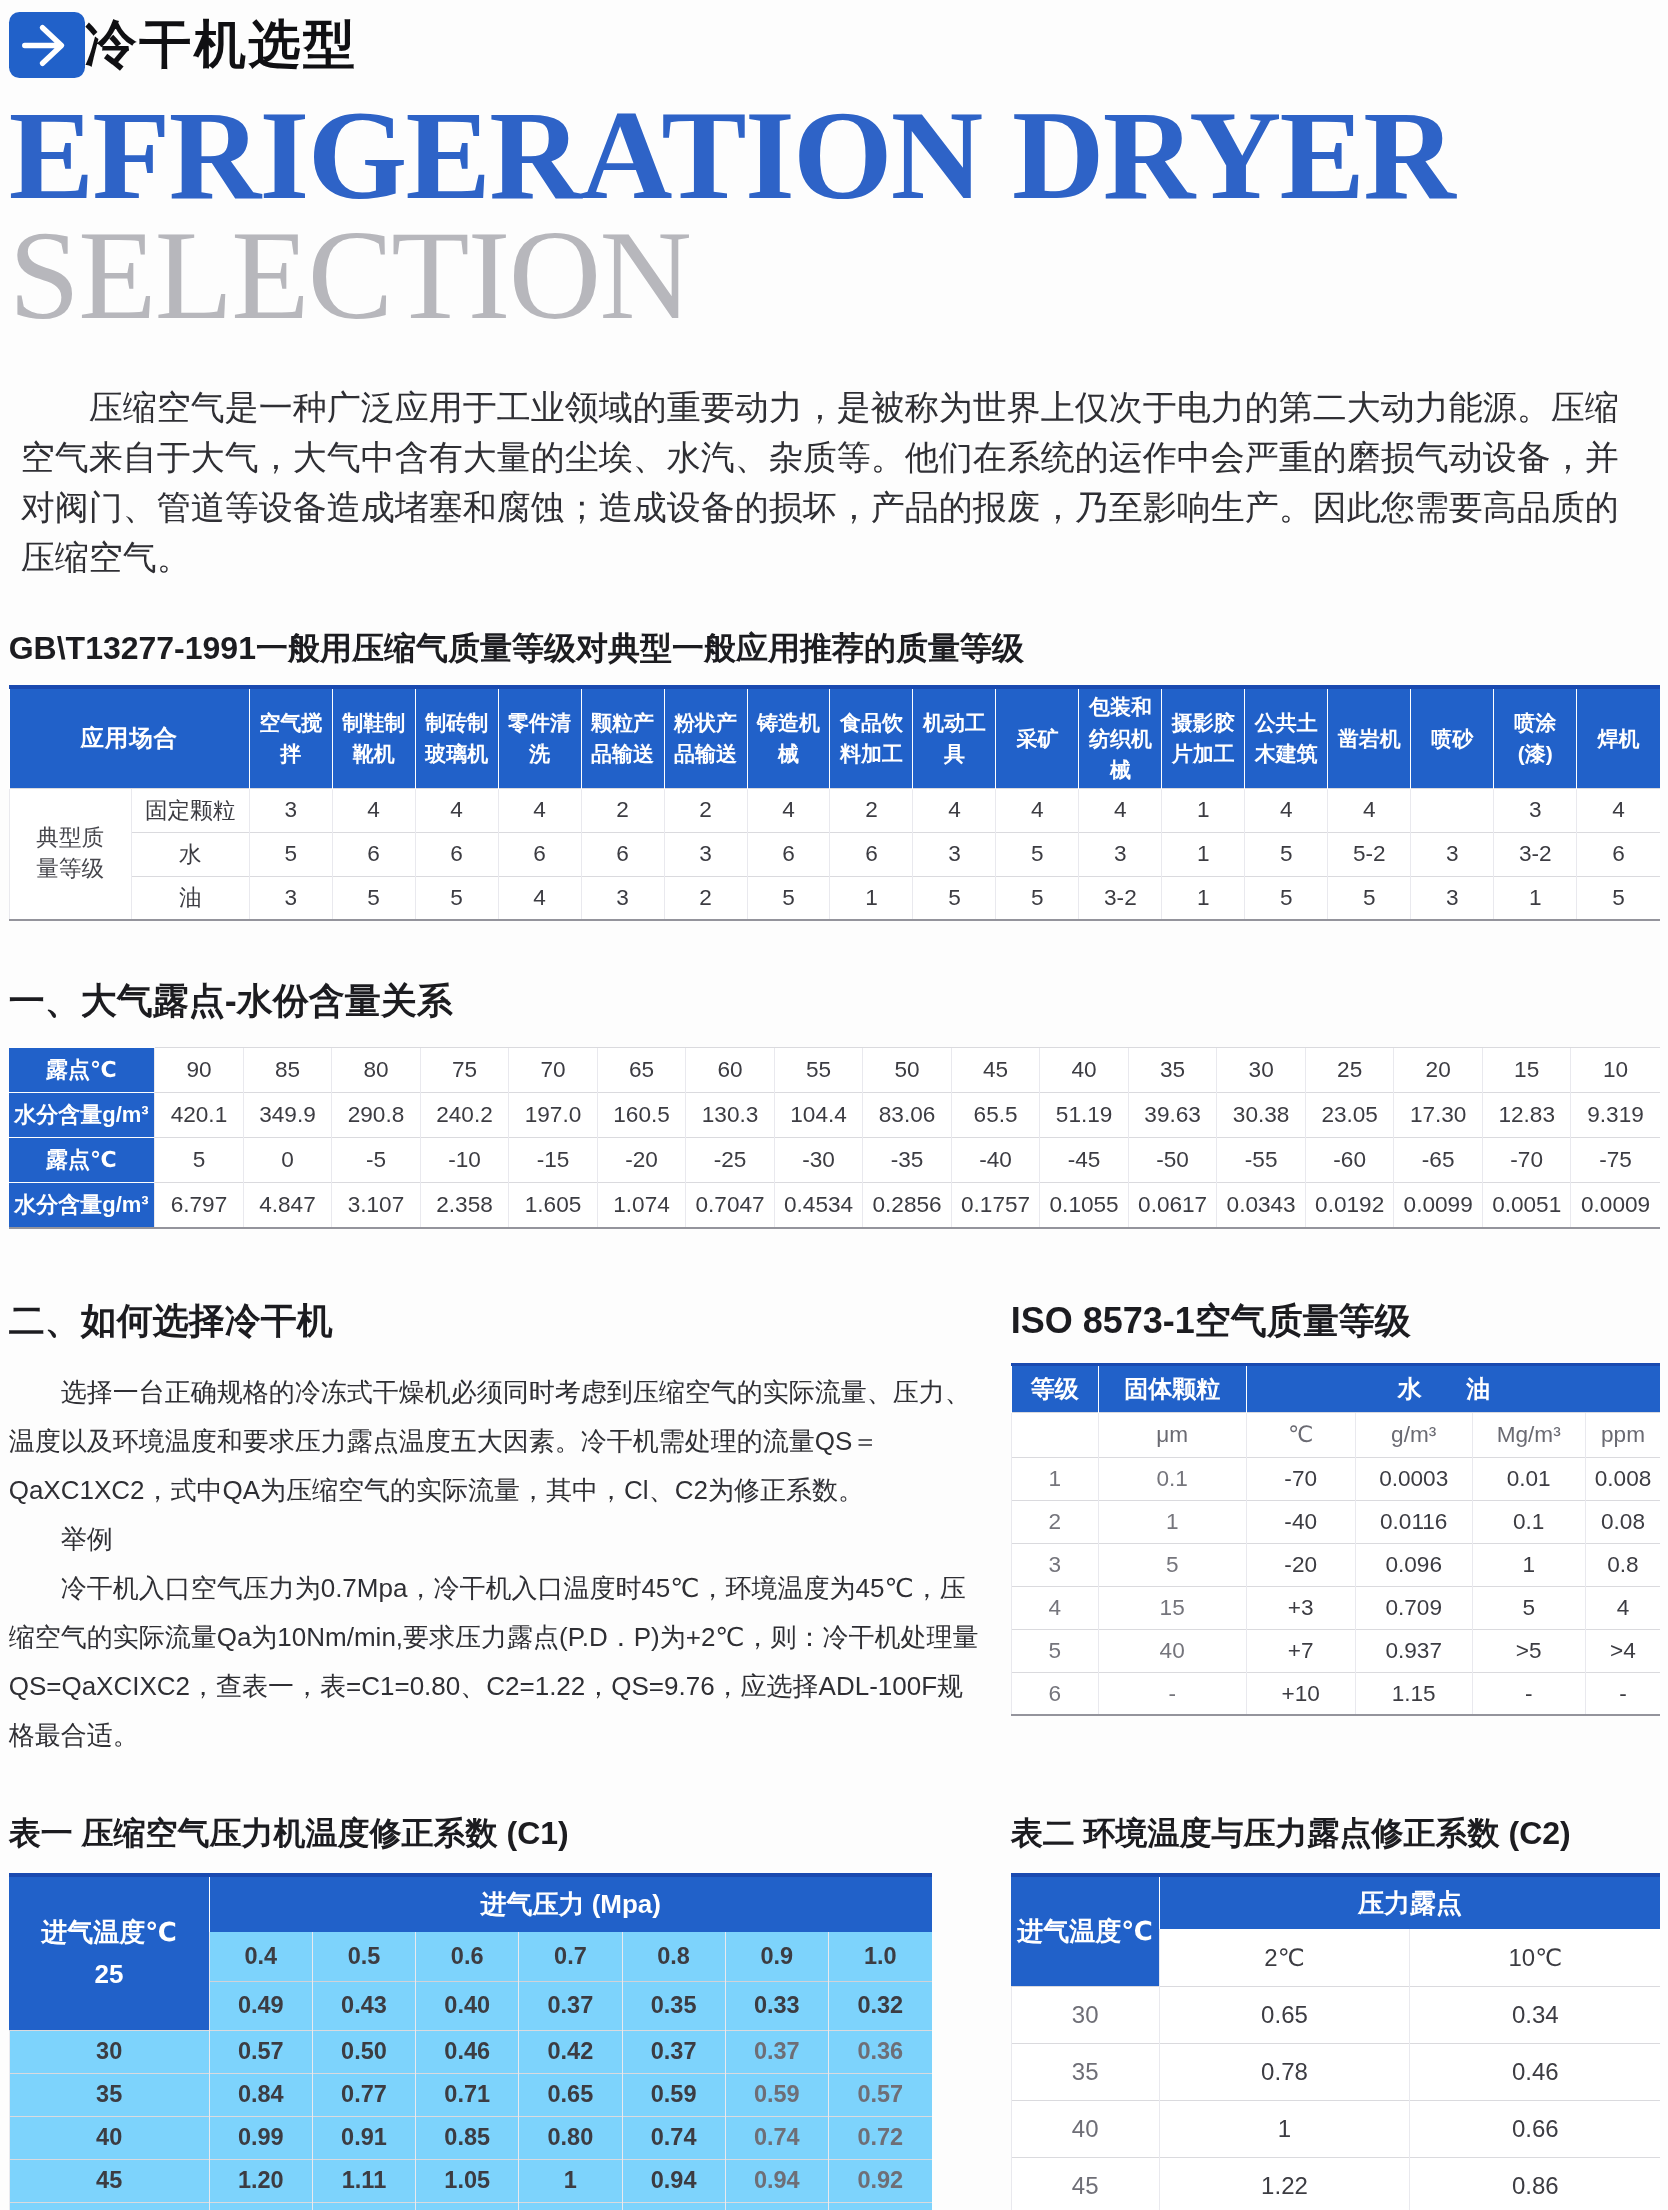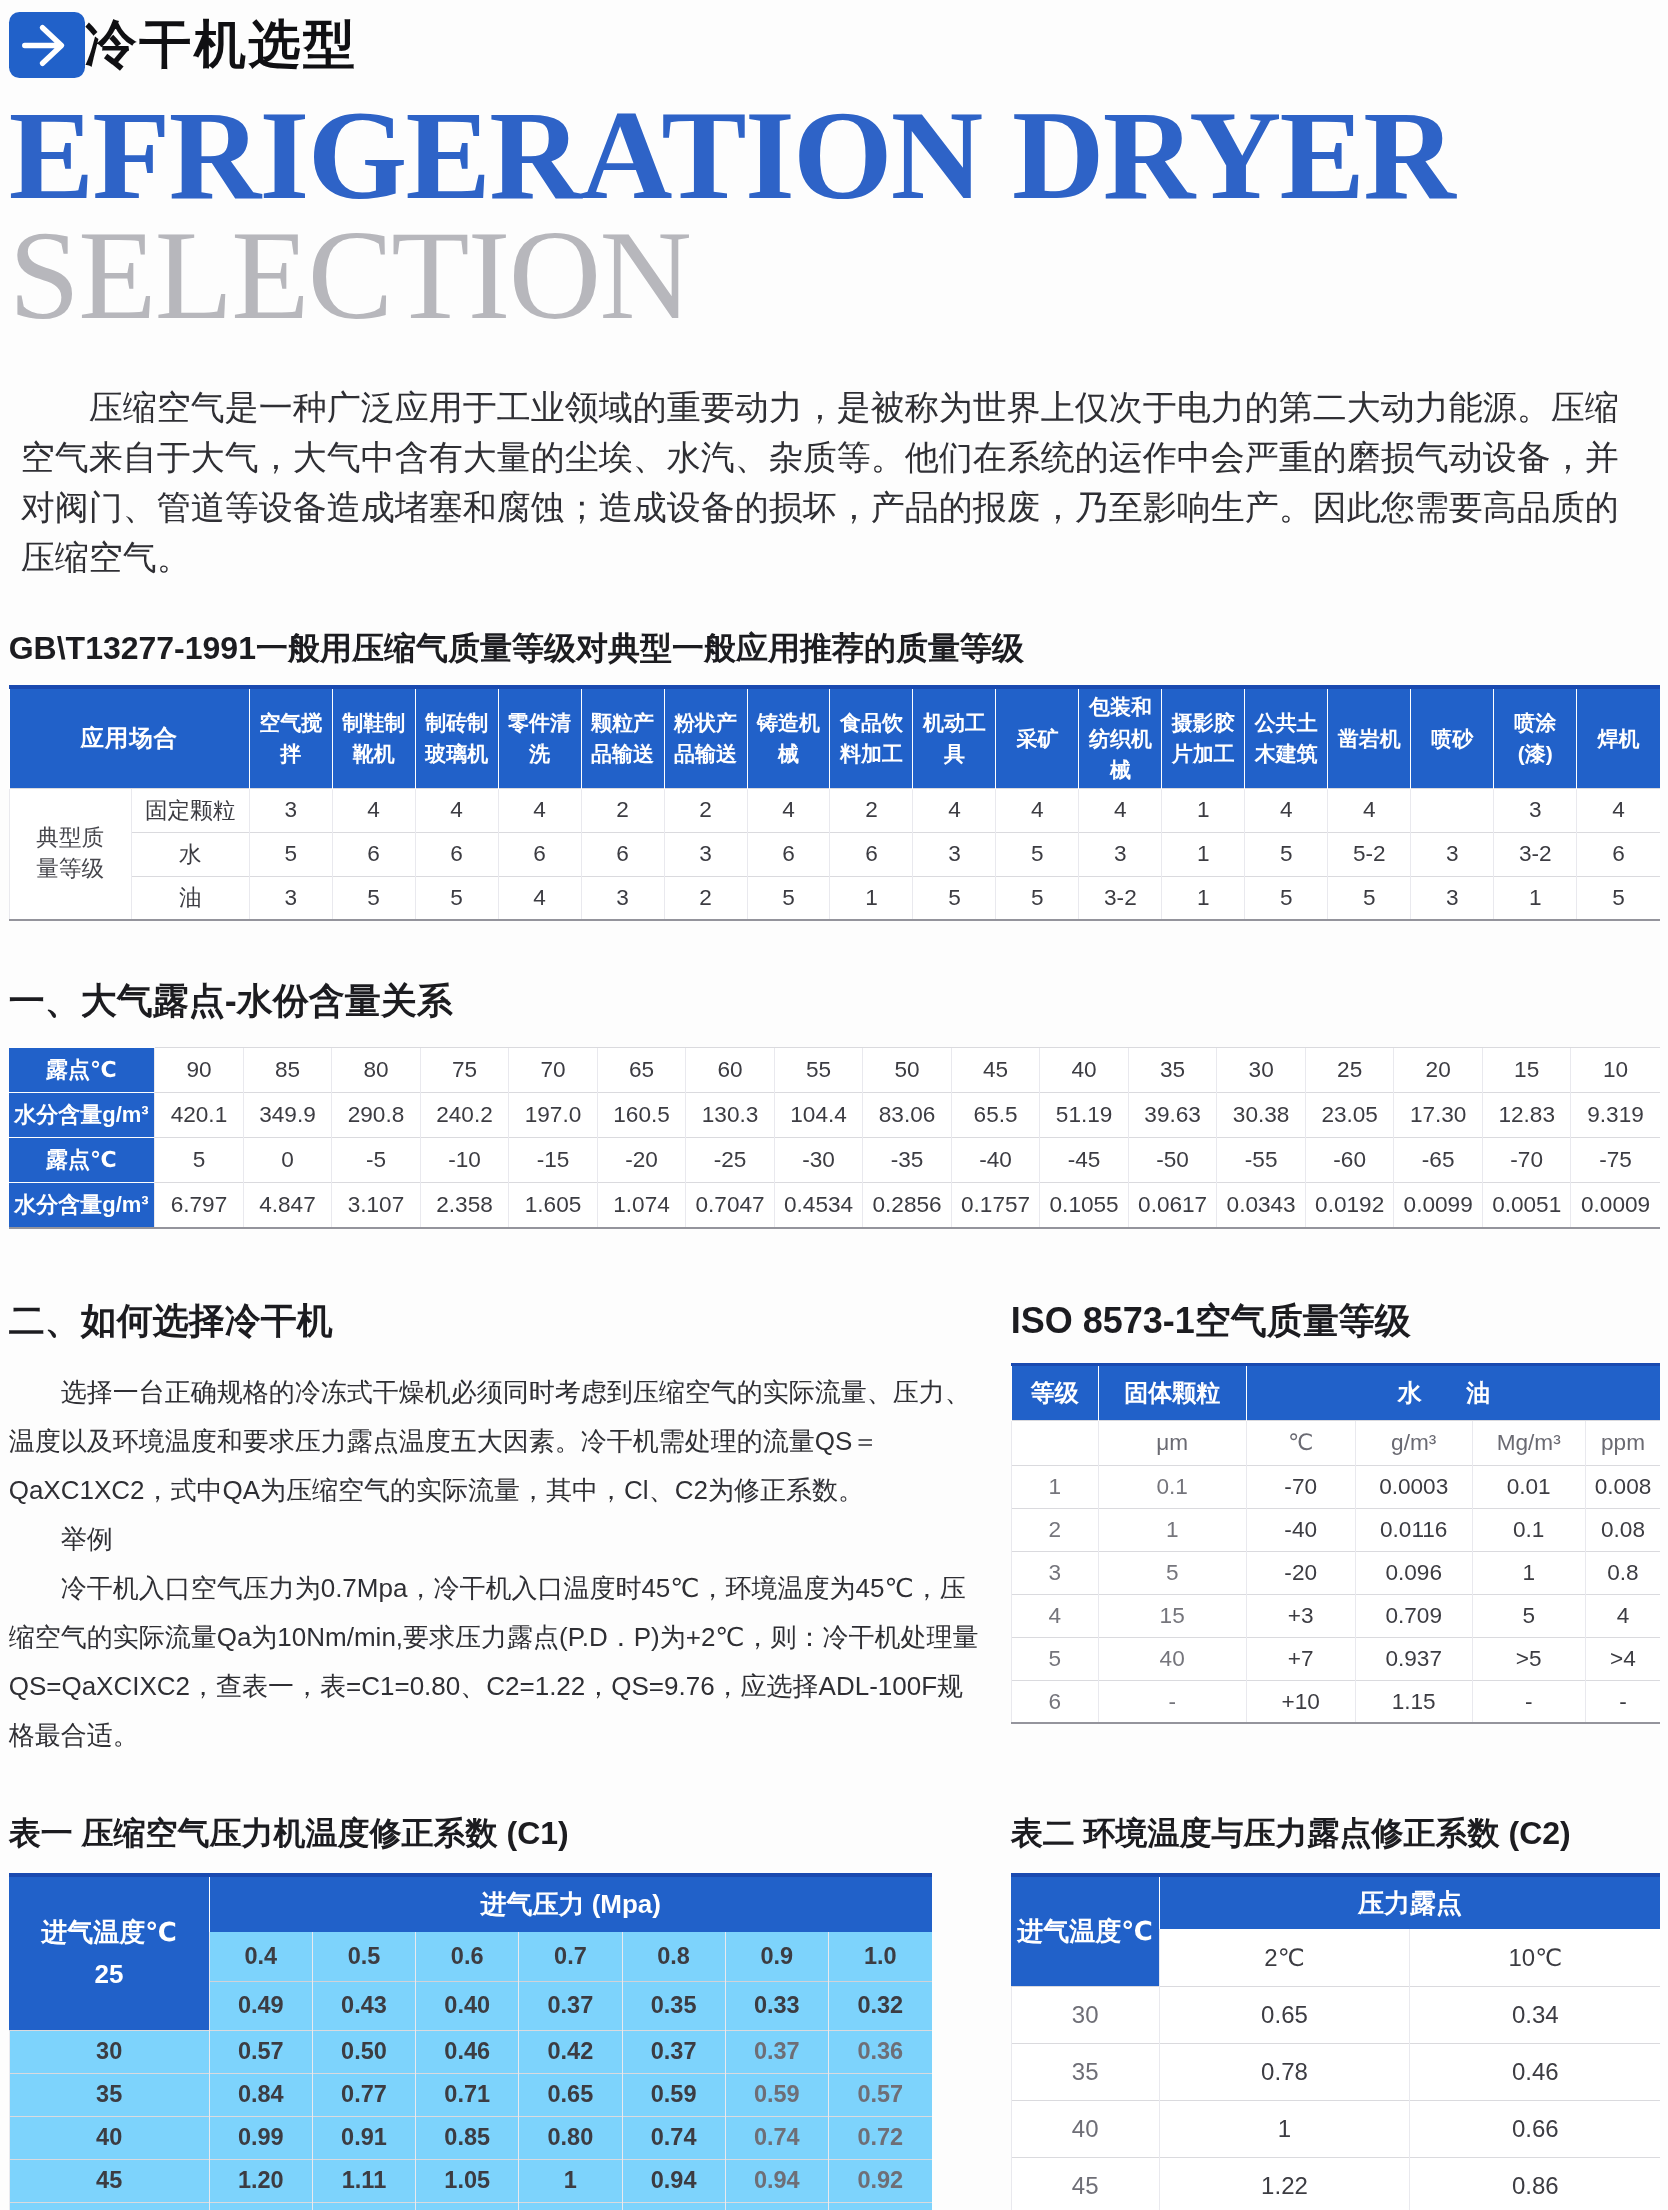--- a/index.html
+++ b/index.html
@@ -53,21 +53,21 @@
   .dewt td{background:#fff;font-size:22.6px;text-align:center;vertical-align:middle;color:#3c3c42;
     border-top:0.9px solid var(--line);border-left:0.9px solid var(--vline);}
   
   .two-col{display:flex;margin-top:68px;align-items:flex-start;}
   .col-left{width:978px;flex:0 0 auto;}
   .col-right{flex:1 1 auto;margin-left:24px;}
   .sec2-para{font-size:26px;line-height:49px;text-indent:2em;color:#2f2f34;margin:22.6px 0 0 0;}
   .sec2-example{font-size:26px;line-height:49px;text-indent:2em;color:#2f2f34;margin:0;}
   
   .isot{margin-top:17.4px;width:100%;border-bottom:2.6px solid var(--heavy);}
-  .isot thead tr{height:56px;margin-top:28px;}
+  .isot thead tr{height:48px;margin-top:28px;}
   .isot thead th{background:var(--blue);color:#fff;font-size:24px;font-weight:700;text-align:center;
     vertical-align:middle;border-left:1.7px solid #fff;border-top:3.5px solid var(--blue-dark);}
   .isot thead th.wo{letter-spacing:19px;}
   .isot tr.units td{height:45px;color:#6a6a72;}
   .isot td{height:43px;background:#fff;font-size:22.6px;text-align:center;vertical-align:middle;color:#3c3c42;
     border-top:0.9px solid var(--line);border-left:0.9px solid var(--vline);}
   .isot td:nth-child(-n+2){color:#75757c;}
   
   .two-col2{display:flex;margin-top:52px;align-items:flex-start;}
   .col2-left{width:978px;flex:0 0 auto;}

